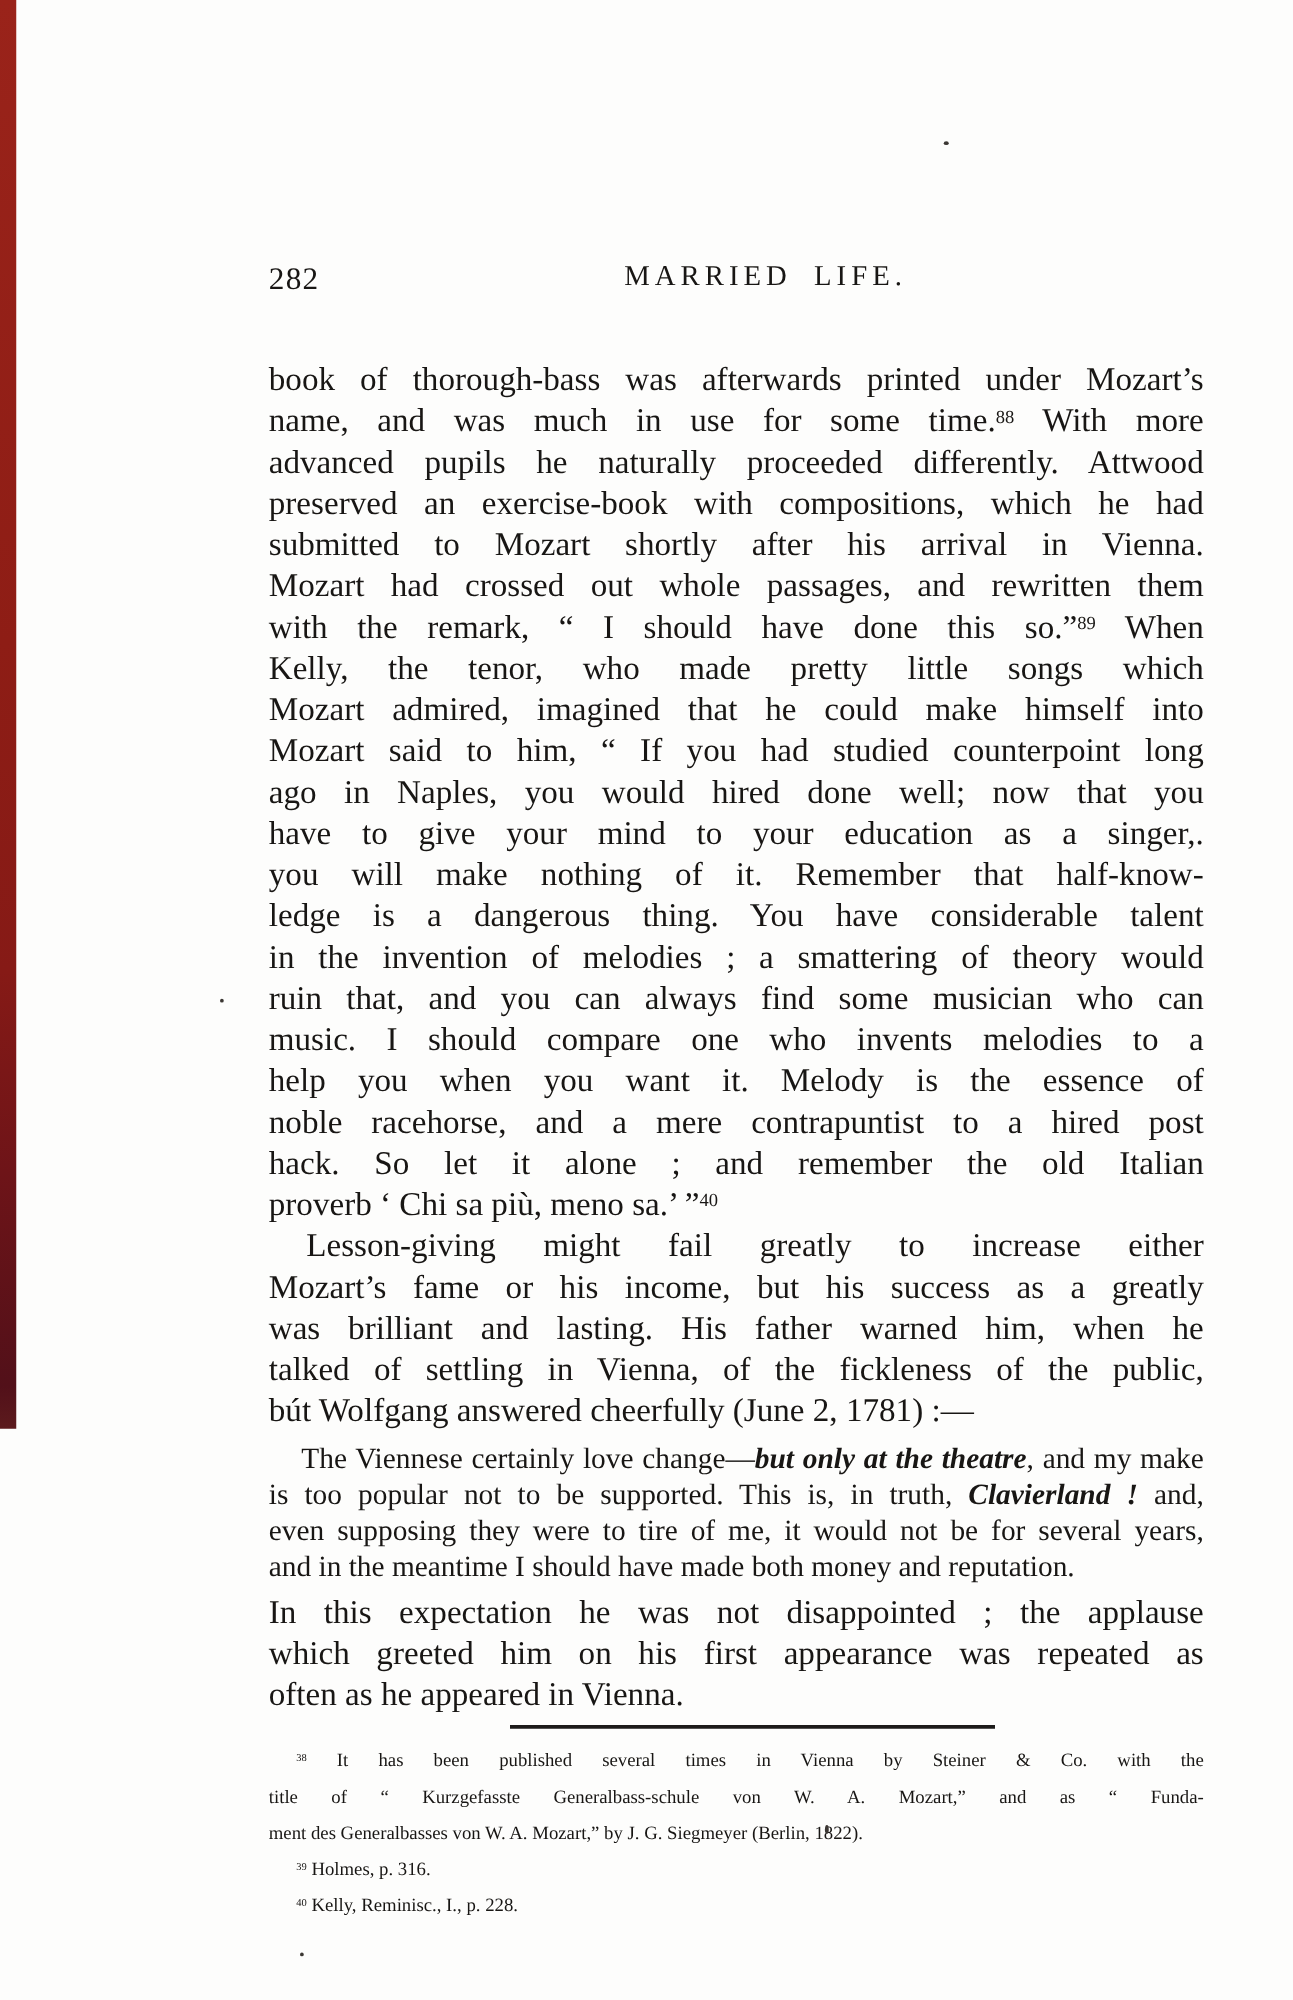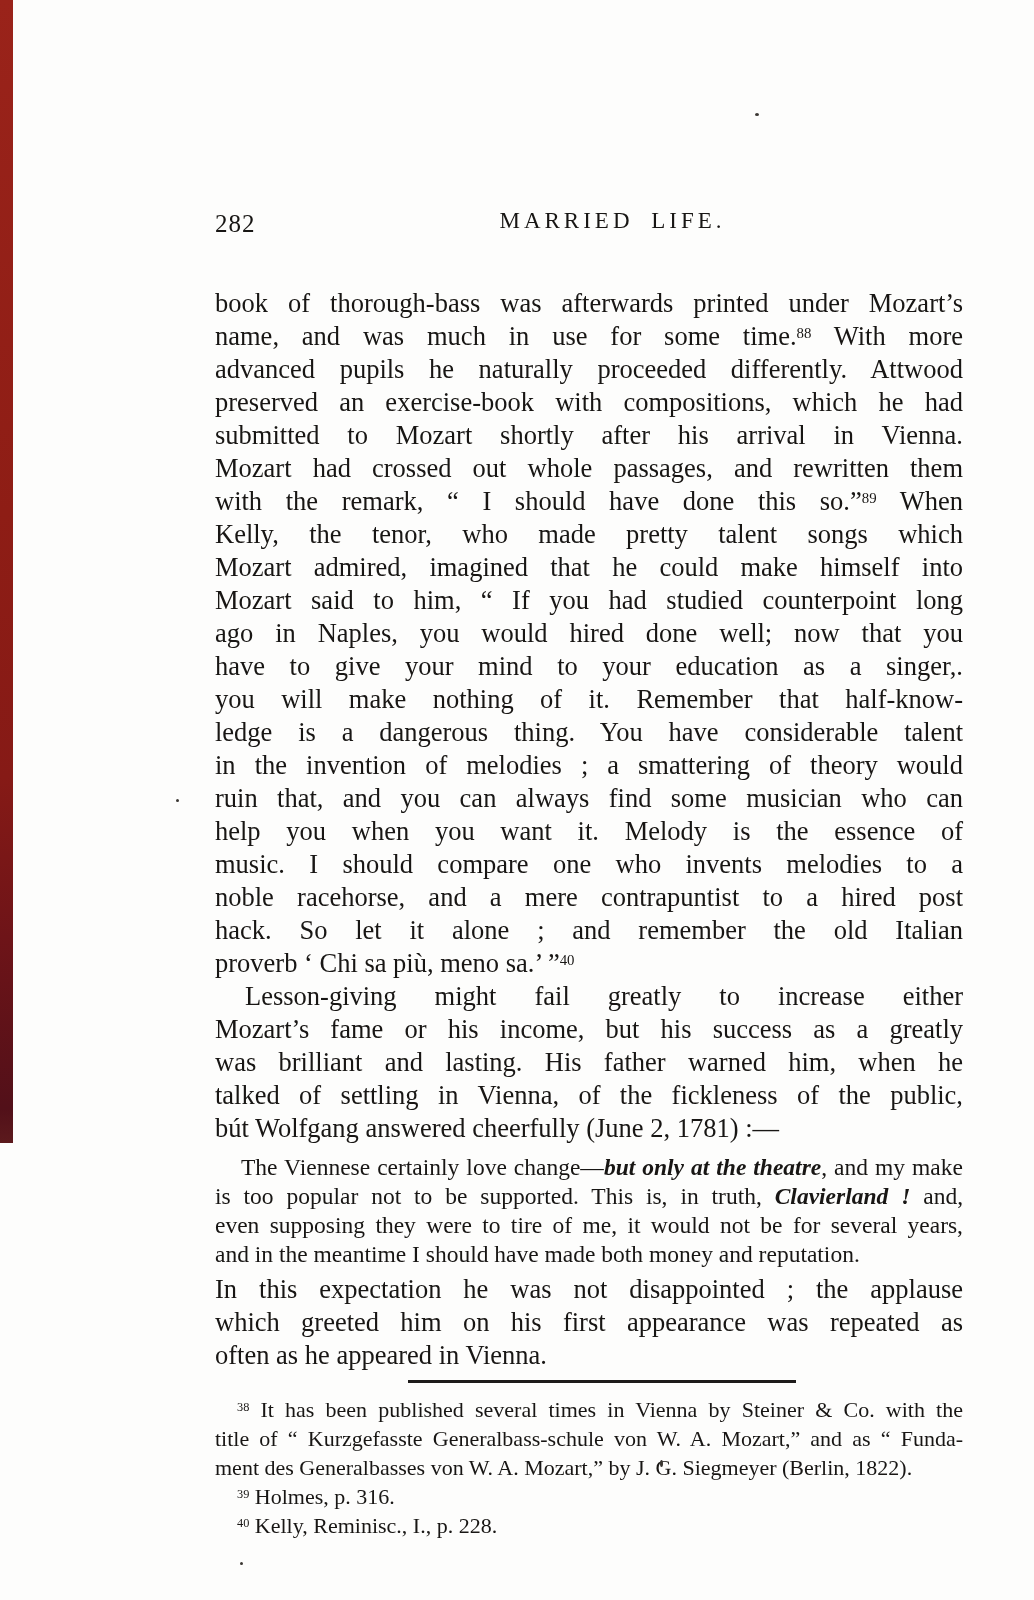--- a/index.html
+++ b/index.html
@@ -36,21 +36,21 @@
     text-align-last:justify;
     text-justify:inter-word;
     white-space:normal;
   }
   .line.last{text-align-last:left;}
   .body .line{font-size:26.5px;line-height:33px;}
   .body .line.indent{text-indent:30px;}
   .quote{margin:8px 0 4px 0;}
   .quote .line{font-size:23.5px;line-height:29px;}
   .quote .line.indent{text-indent:26px;}
-  .footnotes .line{font-size:22px;line-height:29px;}
+  .footnotes .line{font-size:15px;line-height:29px;}
   .footnotes .line.indent{text-indent:22px;}
   .rule{
     width:388px;height:3px;background:#1d1b1a;
     margin:8px 0 12px 193px;
   }
   sup{
     font-size:0.56em;line-height:0;vertical-align:baseline;
     position:relative;top:-0.5em;letter-spacing:0;
   }
   .it{font-style:italic;font-weight:bold;}
@@ -67,31 +67,31 @@
   </div>
   <div id="content">
       <div class="para body">
         <div class="line"><span>book of thorough-bass was afterwards printed under Mozart’s</span></div>
         <div class="line"><span>name, and was much in use for some time.</span><sup>88</sup><span> With more</span></div>
         <div class="line"><span>advanced pupils he naturally proceeded differently. Attwood</span></div>
         <div class="line"><span>preserved an exercise-book with compositions, which he had</span></div>
         <div class="line"><span>submitted to Mozart shortly after his arrival in Vienna.</span></div>
         <div class="line"><span>Mozart had crossed out whole passages, and rewritten them</span></div>
         <div class="line"><span>with the remark, “ I should have done this so.”</span><sup>89</sup><span> When</span></div>
-        <div class="line"><span>Kelly, the tenor, who made pretty talent songs which</span></div>
+        <div class="line"><span>Kelly, the tenor, who made pretty little songs which</span></div>
         <div class="line"><span>Mozart admired, imagined that he could make himself into</span></div>
         <div class="line"><span>Mozart said to him, “ If you had studied counterpoint long</span></div>
         <div class="line"><span>ago in Naples, you would hired done well; now that you</span></div>
         <div class="line"><span>have to give your mind to your education as a singer,.</span></div>
         <div class="line"><span>you will make nothing of it. Remember that half-know-</span></div>
         <div class="line"><span>ledge is a dangerous thing. You have considerable talent</span></div>
         <div class="line"><span>in the invention of melodies ; a smattering of theory would</span></div>
         <div class="line"><span>ruin that, and you can always find some musician who can</span></div>
+        <div class="line"><span>music. I should compare one who invents melodies to a</span></div>
         <div class="line"><span>help you when you want it. Melody is the essence of</span></div>
-        <div class="line"><span>music. I should compare one who invents melodies to a</span></div>
         <div class="line"><span>noble racehorse, and a mere contrapuntist to a hired post</span></div>
         <div class="line"><span>hack. So let it alone ; and remember the old Italian</span></div>
         <div class="line last"><span>proverb ‘ Chi sa più, meno sa.’ ”</span><sup>40</sup></div>
       </div>
       <div class="para body">
         <div class="line indent"><span>Lesson-giving might fail greatly to increase either</span></div>
         <div class="line"><span>Mozart’s fame or his income, but his success as a greatly</span></div>
         <div class="line"><span>was brilliant and lasting. His father warned him, when he</span></div>
         <div class="line"><span>talked of settling in Vienna, of the fickleness of the public,</span></div>
         <div class="line last"><span>bút Wolfgang answered cheerfully (June 2, 1781) :—</span></div>

